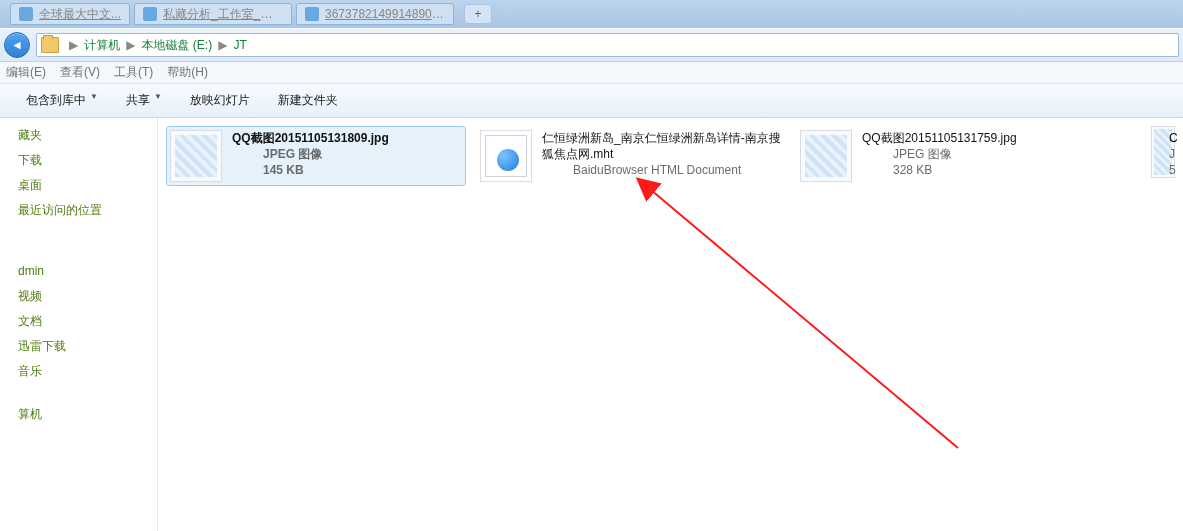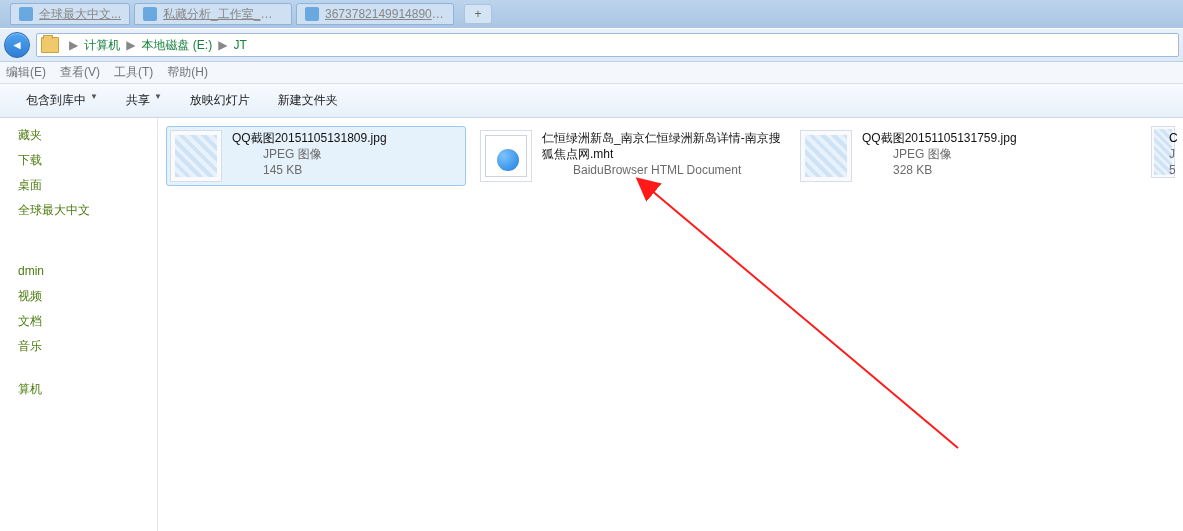--- a/index.html
+++ b/index.html
@@ -36,21 +36,21 @@
 
 
 .sidebar { width: 158px; background: #fff; border-right: 1px solid #e1e7ef; padding-top: 6px; overflow: hidden; }
 .sidebar .sb-item { height: 22px; display: flex; align-items: center; padding-left: 18px; margin-bottom: 3px; color: #4d7c0f; }
 .sidebar .gap { height: 18px; }
 
 
 .files { flex: 1; background: #fff; padding: 8px; display: flex; align-items: flex-start; position: relative; }
 
 .file-item { display: flex; margin-right: 10px; padding: 4px; border-radius: 3px; min-width: 300px; }
-.file-item.sel { background: #e5f1fb; border: 1px solid #99c9f4; padding: 3px; }
+.file-item.sel { background: #e5f1fb; border: 1px solid #99c9f4; padding: 3px; font-weight: bold; }
 .file-item .thumb { width: 52px; height: 52px; background: #f9fafc; border: 1px solid #d6dde7; margin-right: 10px; position: relative; flex-shrink:0; }
 .file-item .thumb.img::after { content:""; position:absolute; inset:4px; background: repeating-linear-gradient(45deg,#cfe3f7,#cfe3f7 4px,#e9f2fb 4px,#e9f2fb 8px); }
 .file-item .thumb.doc { background:#fff; }
 .file-item .thumb.doc .page { position:absolute; inset:4px; background:#fff; border:1px solid #cbd3dc; }
 .file-item .thumb.doc .orb { position:absolute; width:22px; height:22px; border-radius:50%; background: radial-gradient(circle at 30% 30%, #7dc3ff, #1c7fdc); left:16px; top:18px; }
 .file-item .meta { display: flex; flex-direction: column; line-height: 16px; }
 .file-item .fname { color: #111; }
 .file-item .ftype, .file-item .fsize { color: #6b6b6b; margin-left: 31px; }
 
 .file-cut { width: 24px; margin-left: auto; }
@@ -126,32 +126,35 @@
     <div class="sb-item">
         <span>藏夹</span>
       </div>
     <div class="sb-item">
         <span>下载</span>
       </div>
     <div class="sb-item">
         <span>桌面</span>
       </div>
     <div class="sb-item">
-        <span>全球最大中文</span>
+        <span>最近访问的位置</span>
       </div>
     <div class="gap"></div>
     <div class="gap"></div>
     <div class="sb-item">
         <span>dmin</span>
       </div>
     <div class="sb-item">
         <span>视频</span>
       </div>
     <div class="sb-item">
         <span>文档</span>
+      </div>
+    <div class="sb-item">
+        <span>迅雷下载</span>
       </div>
     <div class="sb-item">
         <span>音乐</span>
       </div>
     <div class="gap"></div>
     <div class="sb-item">
         <span>算机</span>
       </div>
   </div>
 

